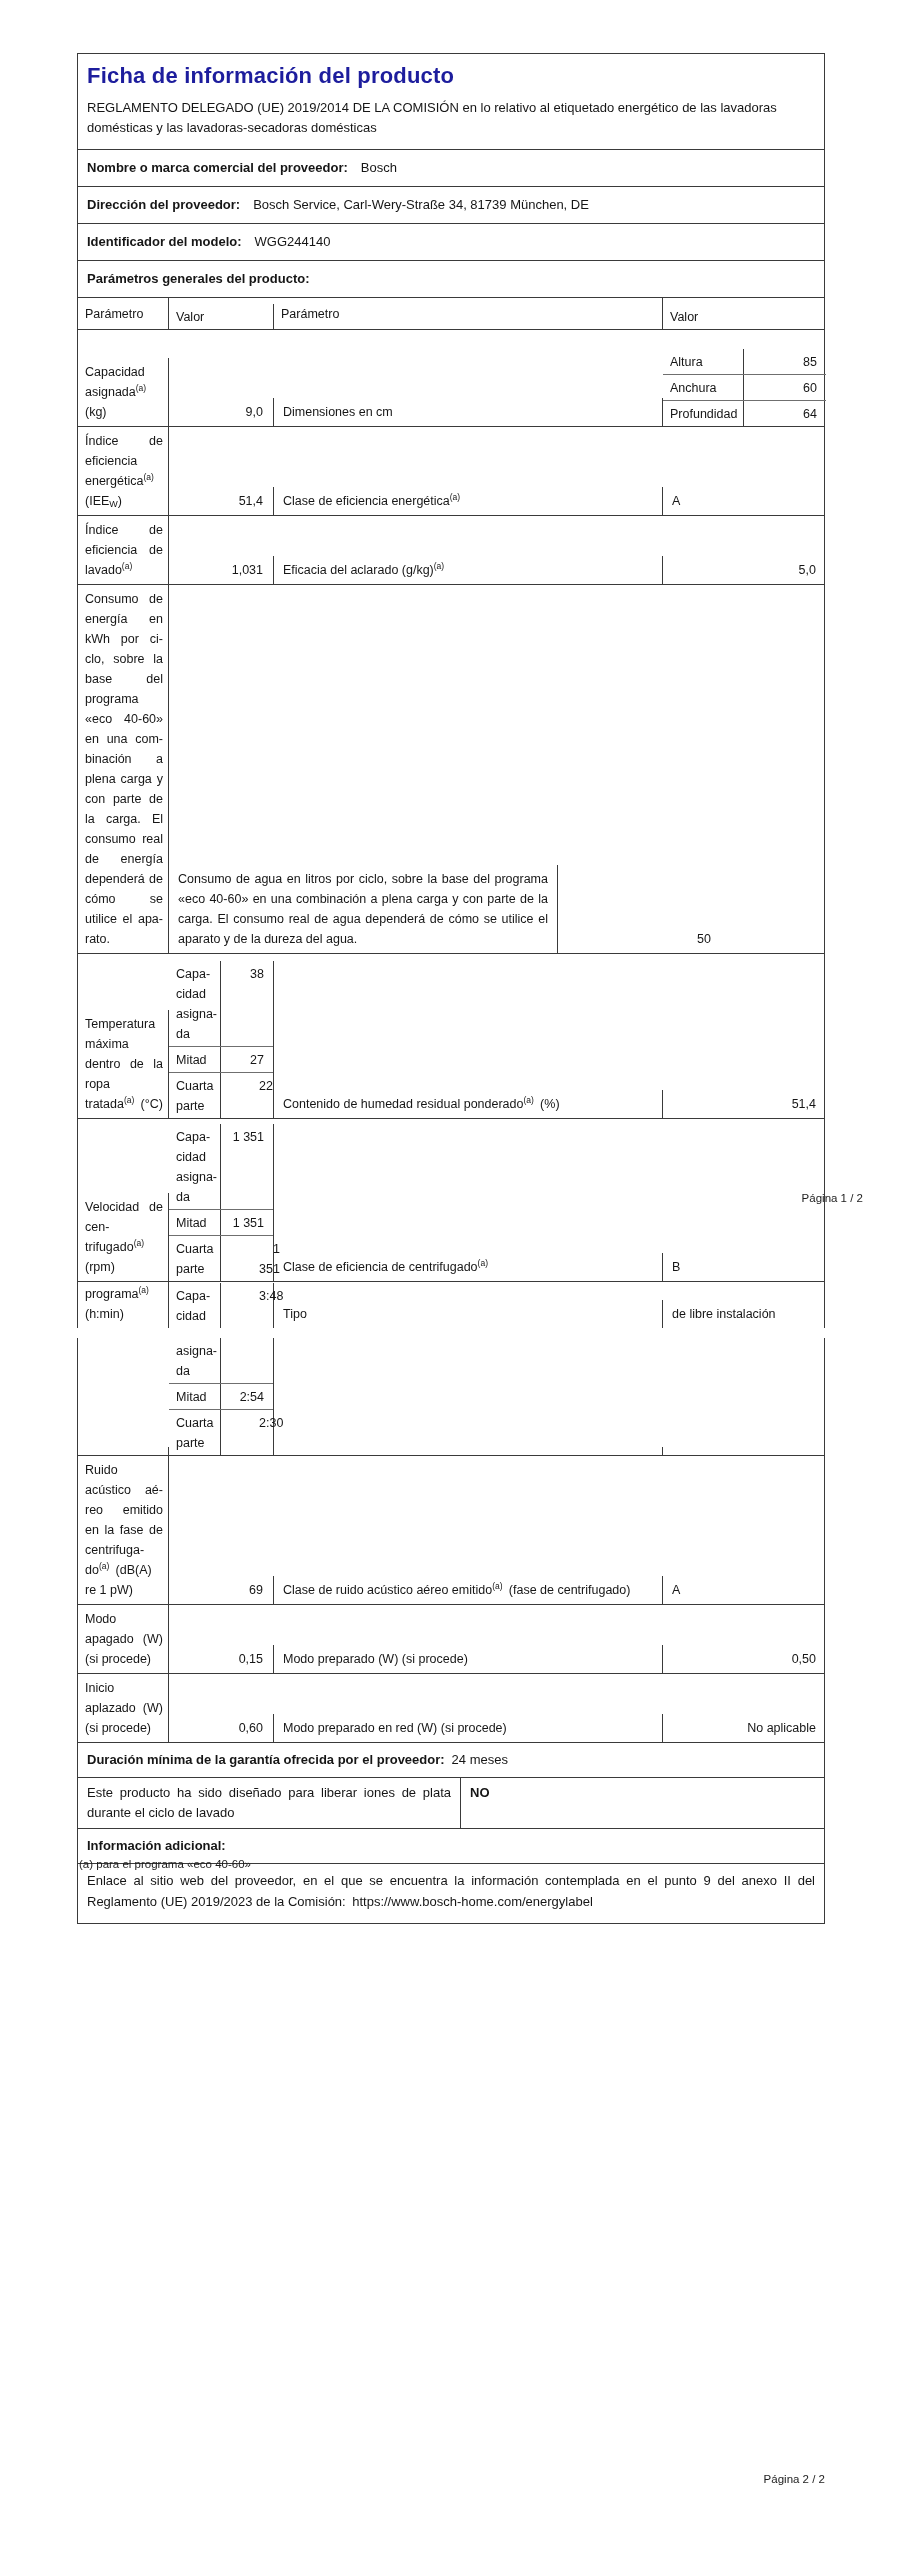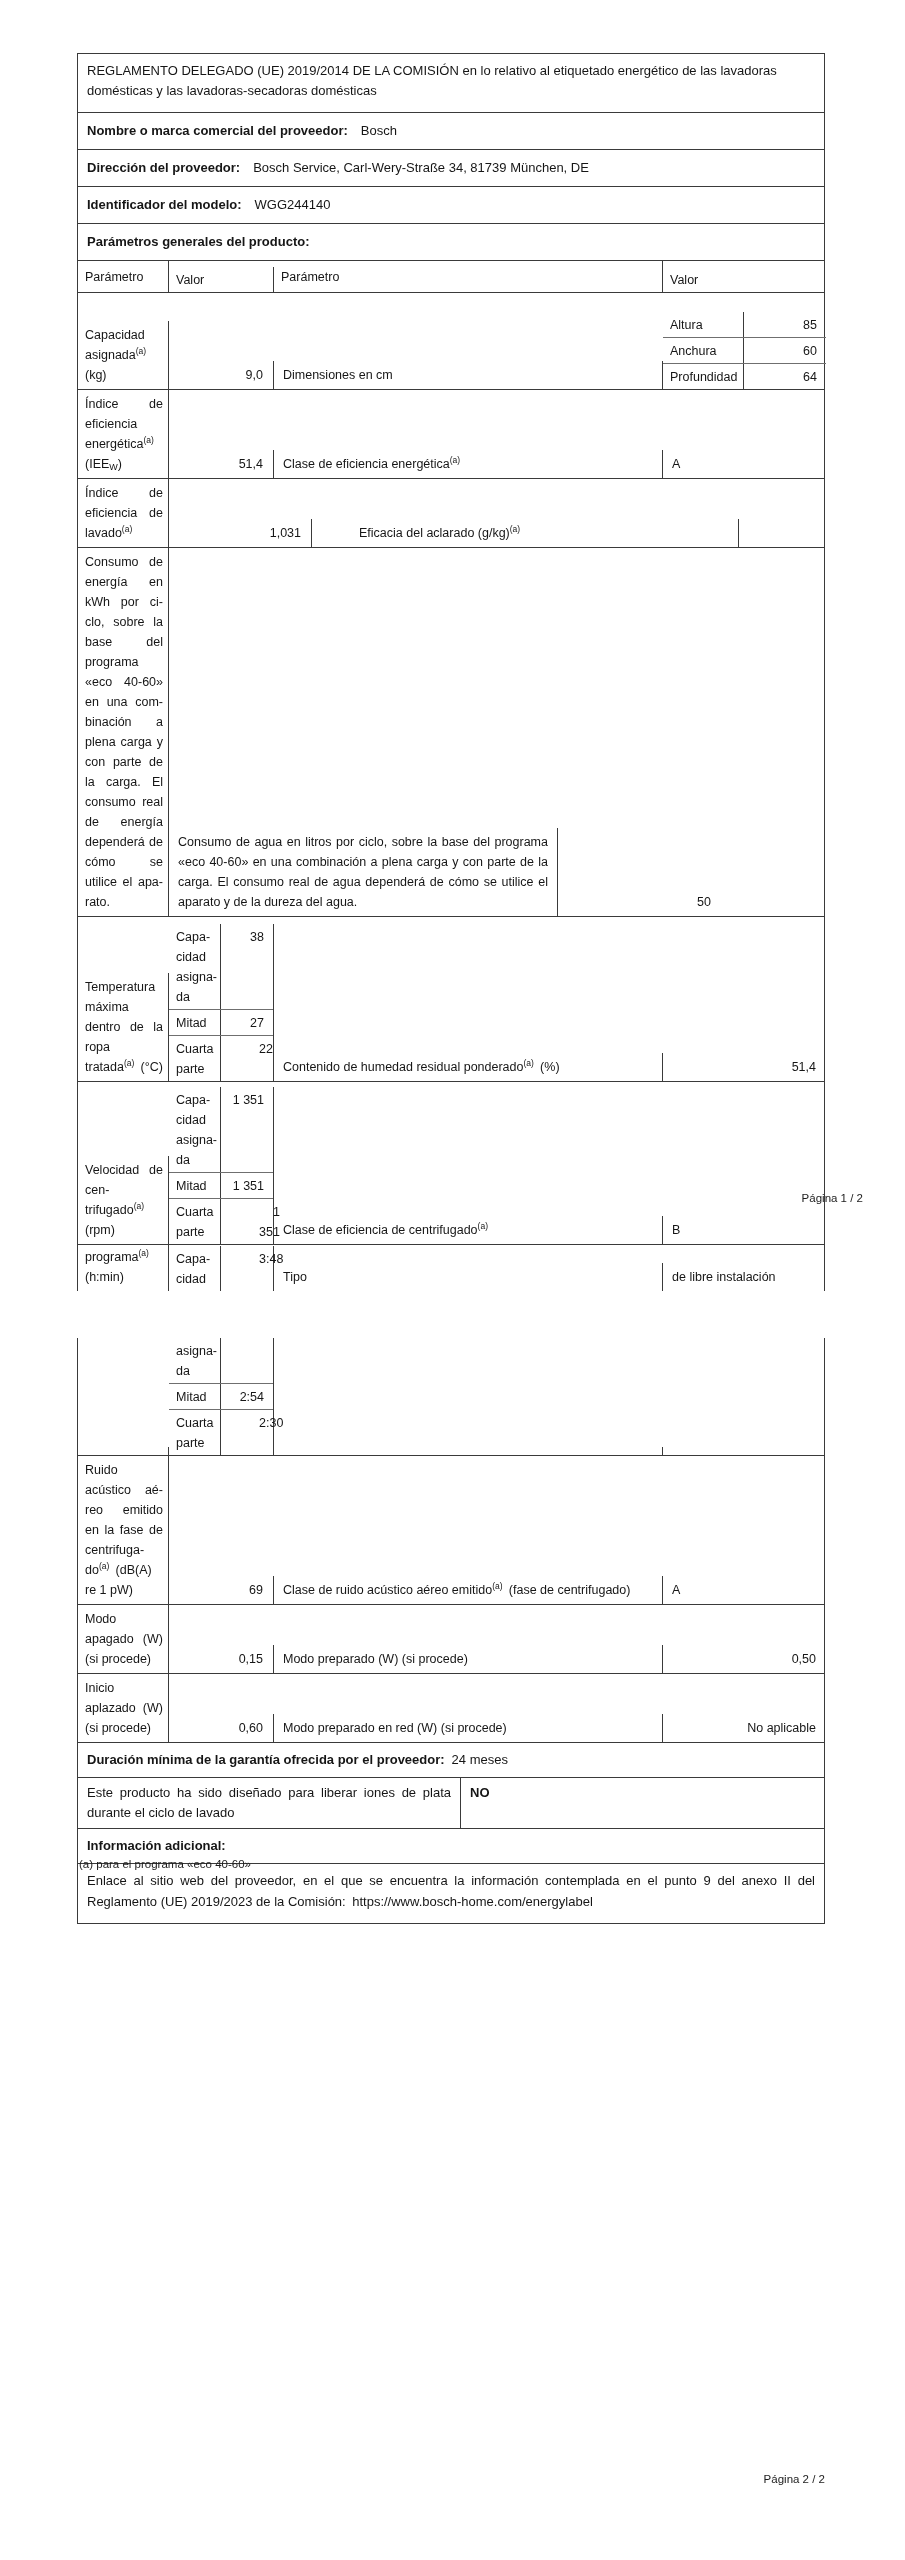--- a/index.html
+++ b/index.html
@@ -40,21 +40,21 @@
   .subtab { display: flex; flex-direction: column; height: 100%; }
   .srow { display: flex; flex: none; }
   .srow.fill { flex: 1; gap: 36px; }
   .srow + .srow { border-top: 1px solid #6f6f6f; }
   .sk { width: 52px; flex: none; border-right: 1px solid #3a3a3a; padding: 3px 3px 2px 7px; line-height: 20px; hyphens: manual; }
   .sv { flex: 1; text-align: right; padding: 3px 9px 2px 2px; line-height: 20px; }
   .c4 .sk { width: 81px; }
 
   .rA { min-height: 97px; }
   .rB { min-height: 50px; }
-  .rC { min-height: 48px; gap: 38px; }
+  .rC { min-height: 48px; }
   .rD { min-height: 263px; }
   .rE { min-height: 165px; }
   .rF { min-height: 163px; }
   .rG { height: 47px; overflow: hidden; }
   .rG2 { height: 117px; overflow: hidden; }
   .rH { min-height: 115px; }
   .rI { min-height: 45px; }
   .rJ { min-height: 52px; }
 
   .wide { border-top: 1.5px solid #3a3a3a; padding: 7px 9px 8px 9px; line-height: 19px; }
@@ -74,20 +74,21 @@
 
   sup { font-size: 8.5px; line-height: 0; vertical-align: 5px; }
   sub { font-size: 9px;  line-height: 0; vertical-align: -2px; }
 </style>
 </head>
 <body>
 
 <div class="page" id="page1">
 
   <div class="sect-title">
+    <div class="doc-title">Ficha de información del producto</div>
     <div class="reg-text">REGLAMENTO DELEGADO (UE) 2019/2014 DE LA COMISIÓN en lo relativo al etiquetado energético de las lavadoras domésticas y las lavadoras-secadoras domésticas</div>
   </div>
 
   <div class="inforow">
     <b>Nombre o marca comercial del proveedor:</b><span class="ival">Bosch</span>
   </div>
   <div class="inforow">
     <b>Dirección del proveedor:</b><span class="ival">Bosch Service, Carl-Wery-Straße 34, 81739 München, DE</span>
   </div>
   <div class="inforow">

